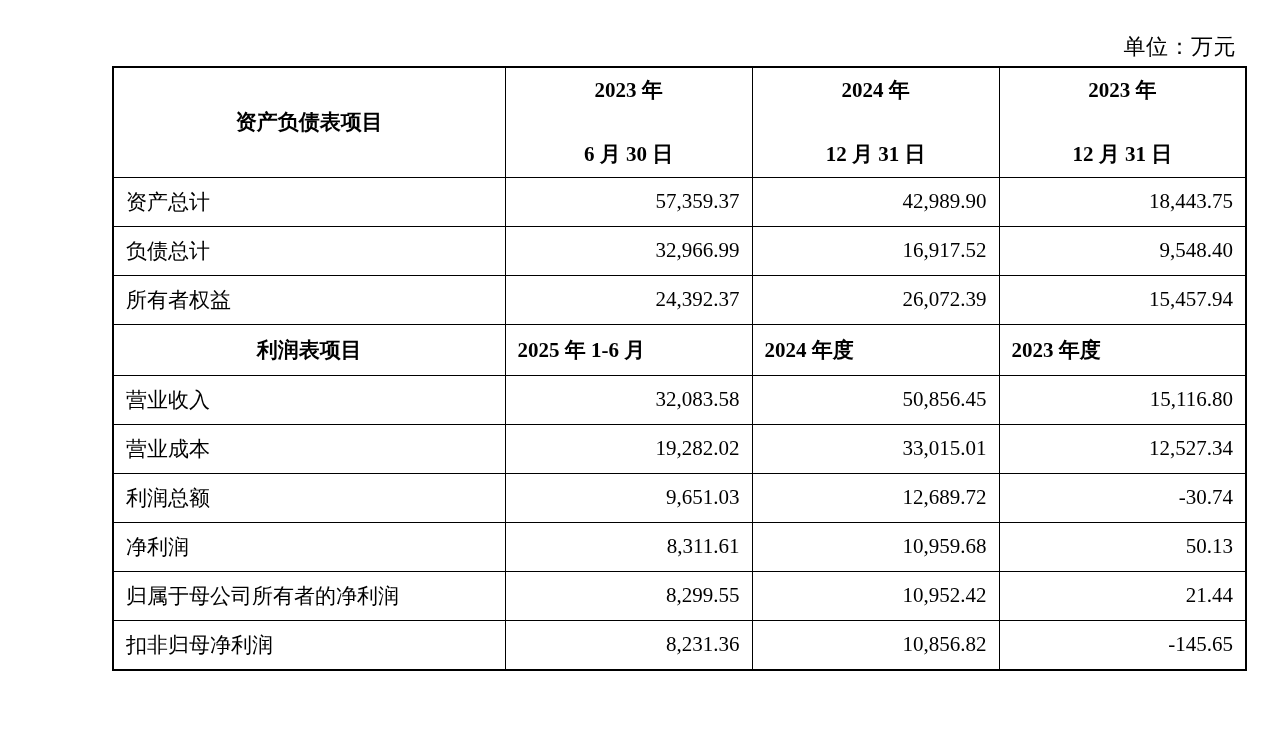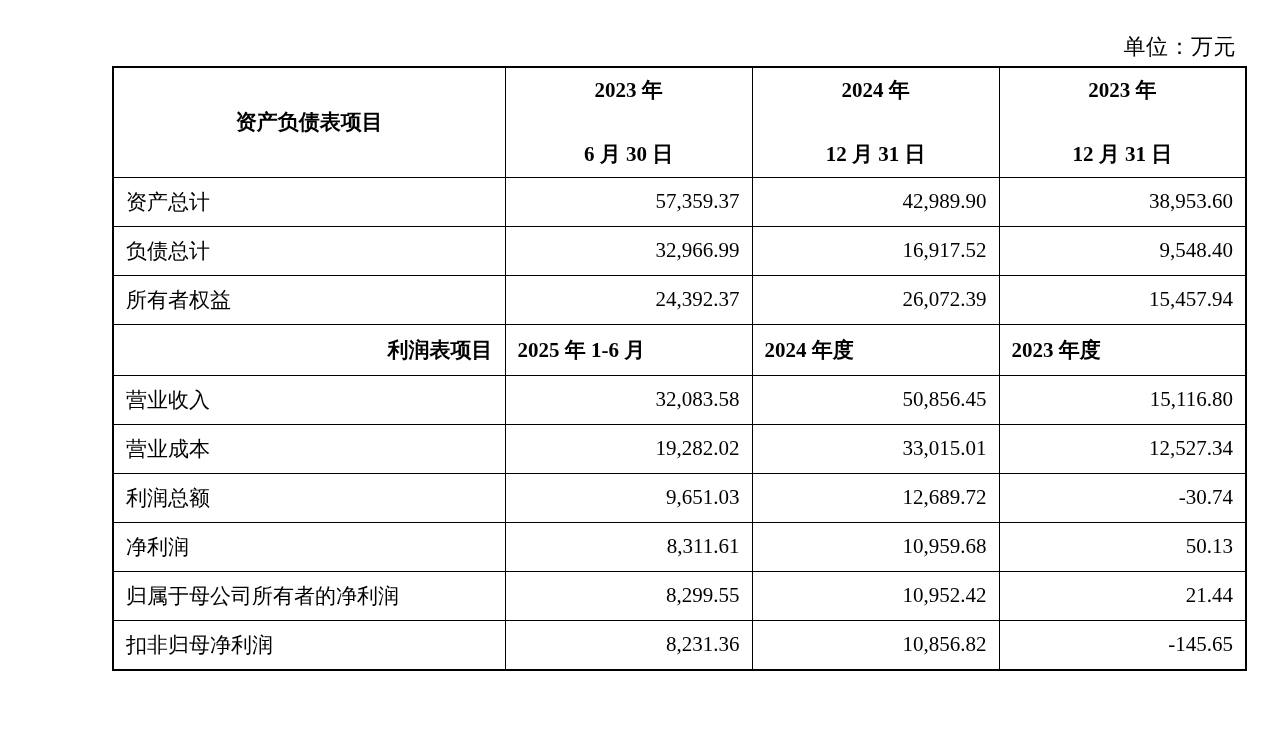--- a/index.html
+++ b/index.html
@@ -62,21 +62,21 @@
     line-height: 1.35;
     padding: 8px 10px;
     height: 70px;
   }
   table.fin tr.section td {
     text-align: left;
     font-weight: bold;
     height: 50px;
   }
   table.fin tr.section td.label {
-    text-align: right;
+    text-align: center;
   }
   td.label {
     text-align: left;
     white-space: nowrap;
   }
   td.num {
     text-align: right;
     white-space: nowrap;
     font-family: "Liberation Serif", "DejaVu Serif", serif;
   }
@@ -112,21 +112,21 @@
           <td>
             <span class="hdr-l1">2023 年</span>
             <span class="hdr-l2">12 月 31 日</span>
           </td>
         </tr>
 
         <tr>
           <td class="label">资产总计</td>
           <td class="num">57,359.37</td>
           <td class="num">42,989.90</td>
-          <td class="num">38,953.60</td>
+          <td class="num">18,443.75</td>
         </tr>
         <tr>
           <td class="label">负债总计</td>
           <td class="num">32,966.99</td>
           <td class="num">16,917.52</td>
           <td class="num">9,548.40</td>
         </tr>
         <tr>
           <td class="label">所有者权益</td>
           <td class="num">24,392.37</td>

